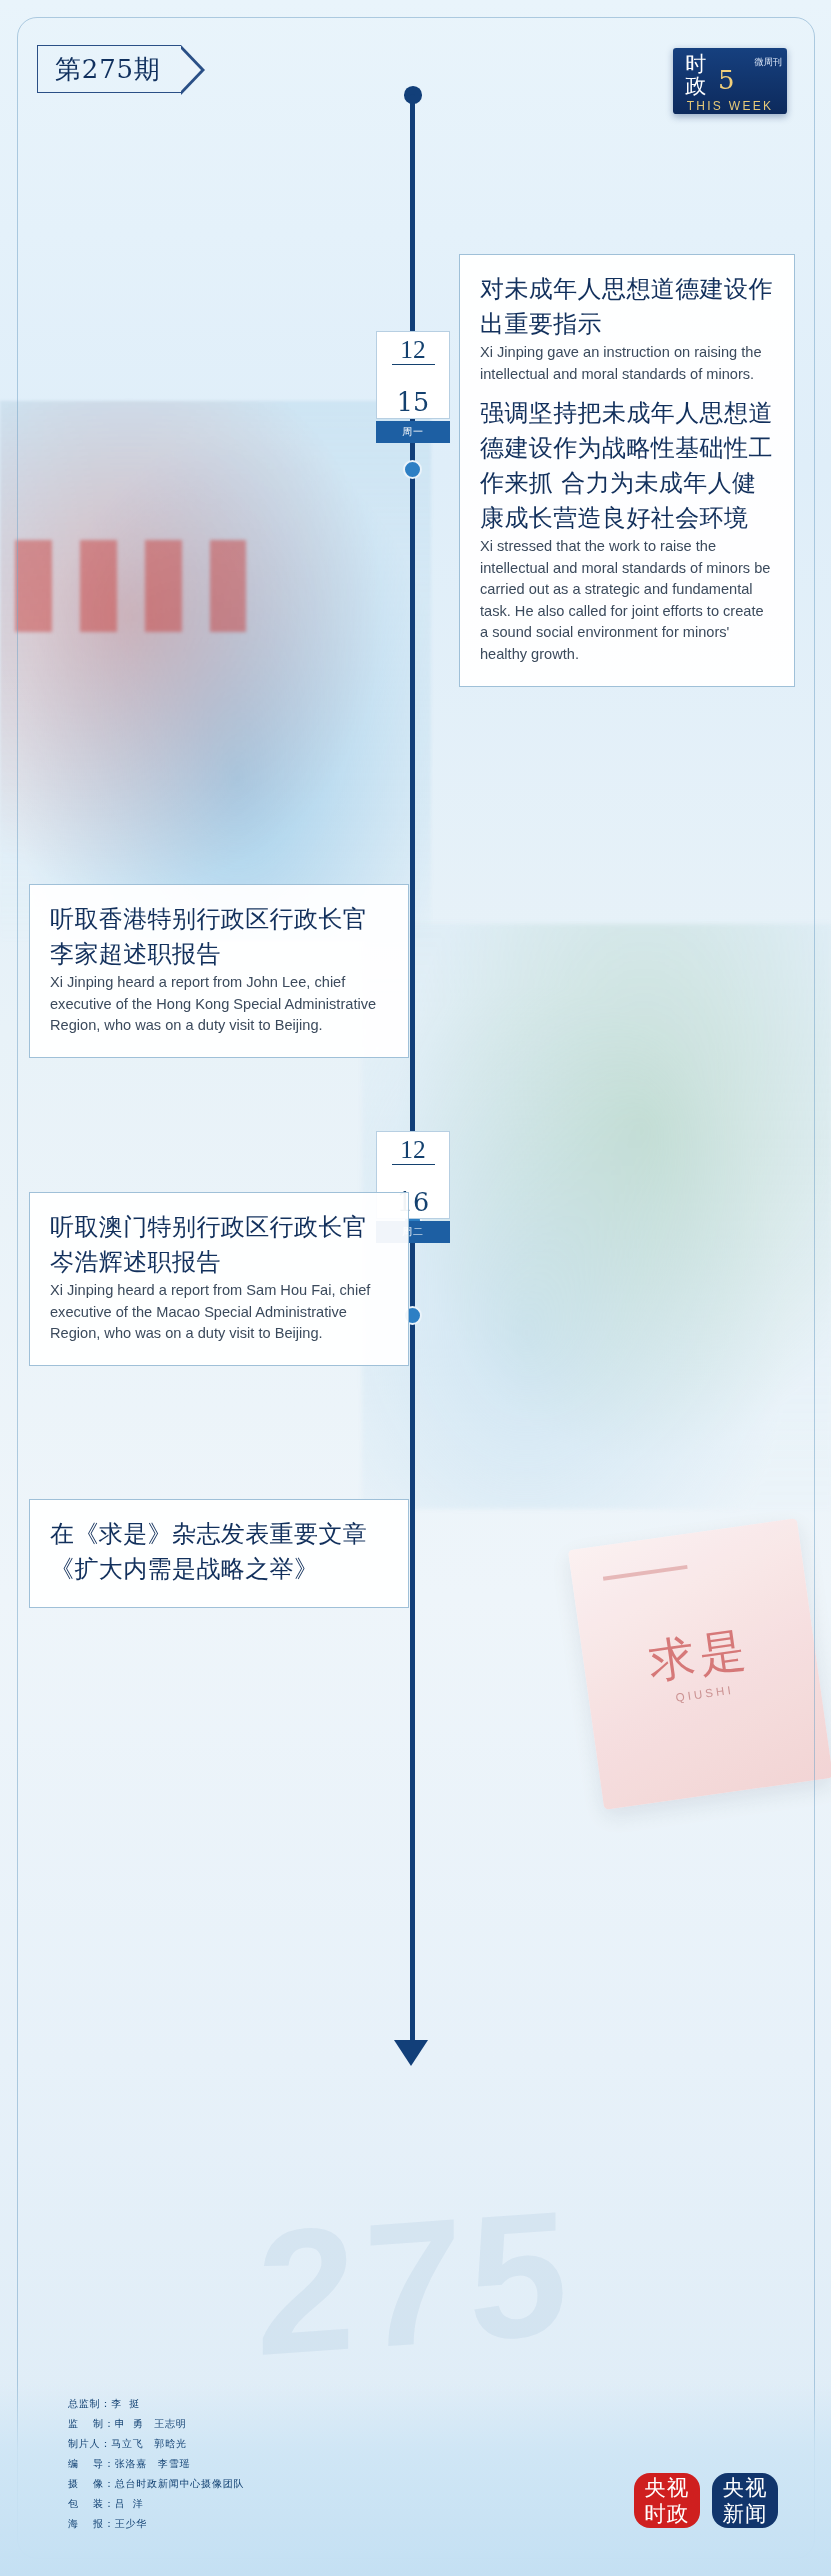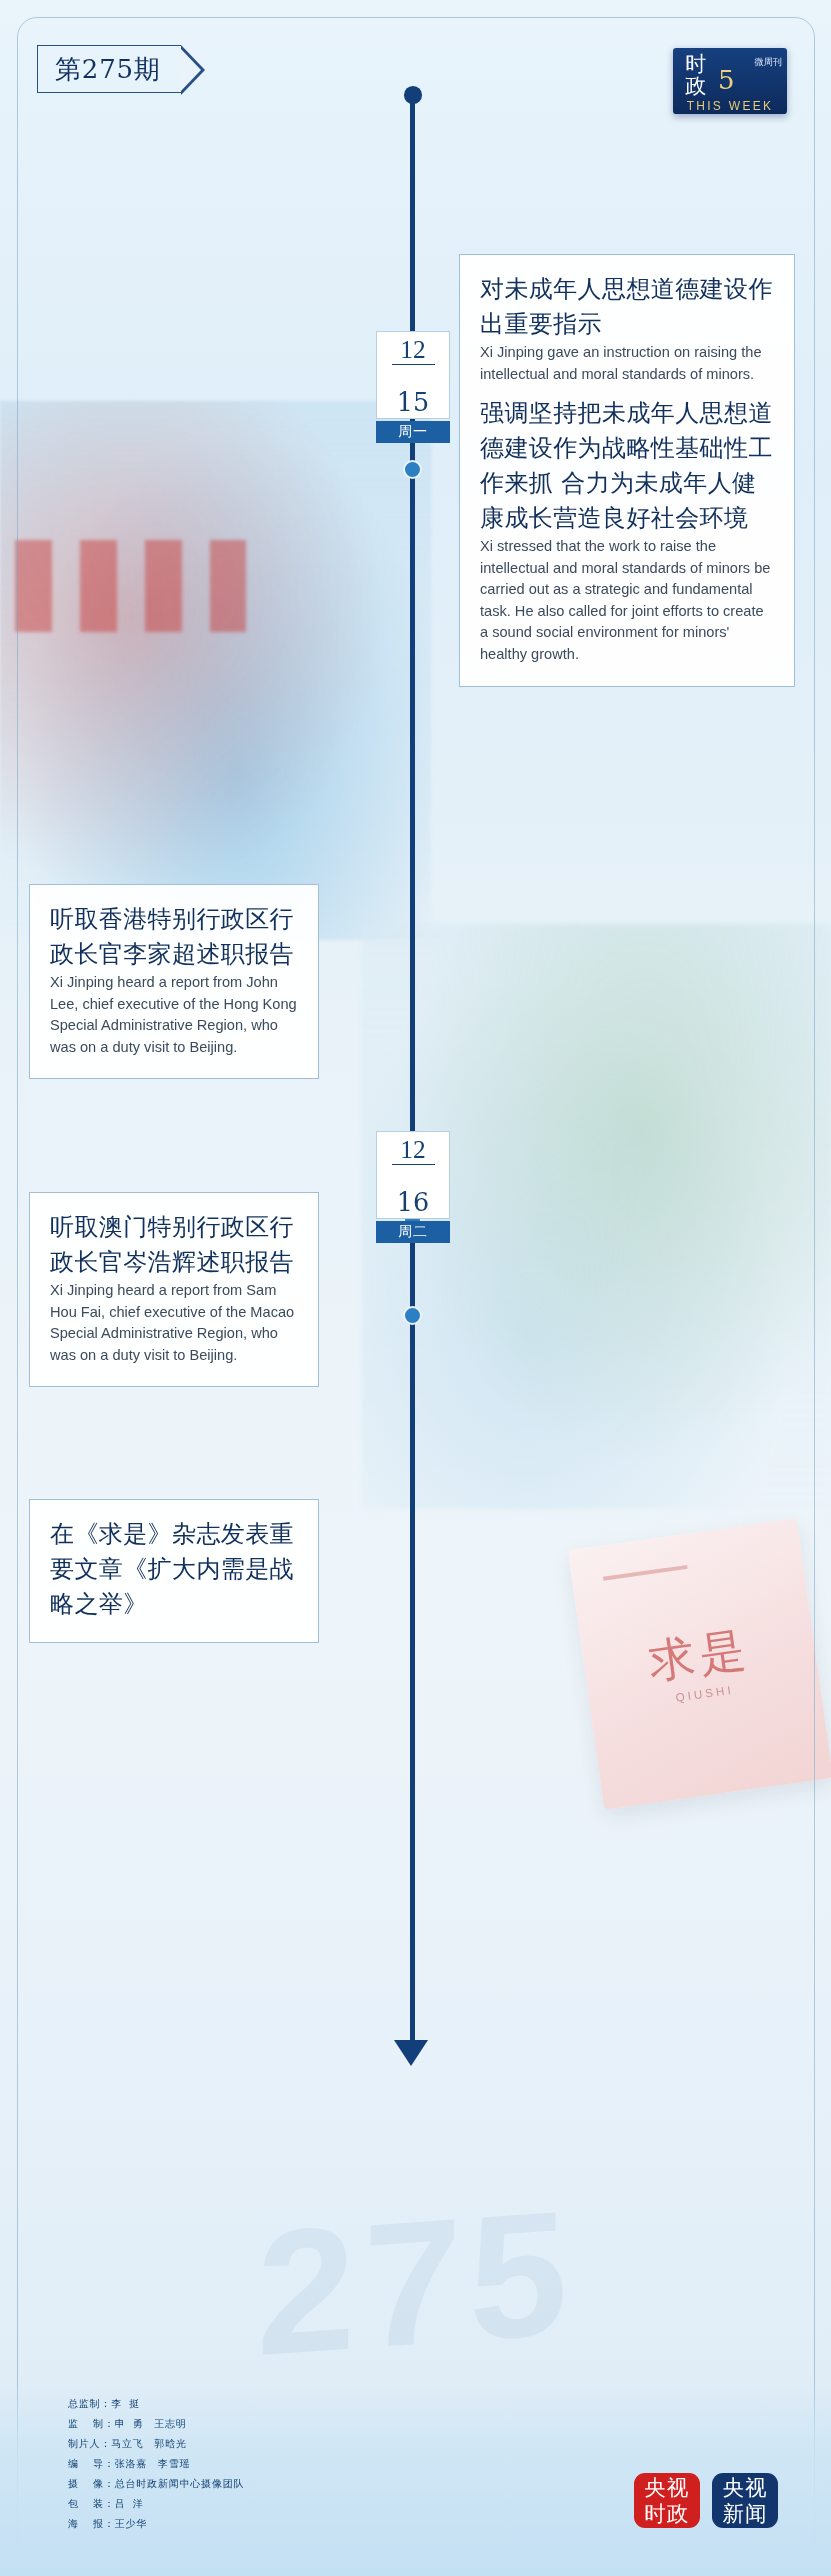--- a/index.html
+++ b/index.html
@@ -231,34 +231,34 @@
     font-family: "DejaVu Serif", serif;
     font-size: 25.4px;
     color: #14416f;
     line-height: 28px;
     margin-top: 23px;
   }
   .datechip .dc-w {
     margin-top: 2.3px;
     background: #1d5fa3;
     color: #fff;
-    font-size: 14px;
+    font-size: 10px;
     line-height: 21.6px;
     letter-spacing: 0.8px;
   }
 
   
   .card {
     position: absolute;
     background: rgba(255,255,255,0.94);
     border: 0.8px solid #9fc0d8;
     padding: 17px 20px 20px;
   }
   .card.right { left: 459px; width: 336px; }
-  .card.left  { left: 29px;  width: 290px; }
+  .card.left  { left: 29px;  width: 380px; }
   .c-head {
     font-family: "DejaVu Serif", serif;
     font-size: 24px;
     line-height: 35px;
     color: #12305c;
     letter-spacing: 0.4px;
   }
   .c-en {
     margin-top: 0;
     font-size: 14.6px;
@@ -283,21 +283,21 @@
     letter-spacing: 0.8px;
   }
   .credits .row { white-space: pre; }
   .badges {
     position: absolute;
     right: 54px; bottom: 48px;
     display: flex; gap: 12.3px;
   }
   .badge {
     width: 66px; height: 55px;
-    border-radius: 11px;
+    border-radius: 16px;
     color: #fff;
     text-align: center;
     font-family: "DejaVu Serif", serif;
     font-size: 21.6px;
     line-height: 26px;
     padding-top: 1.5px;
     letter-spacing: 0.8px;
   }
   .badge.red { background: #cf1f1f; }
   .badge.blue { background: #11356c; }

